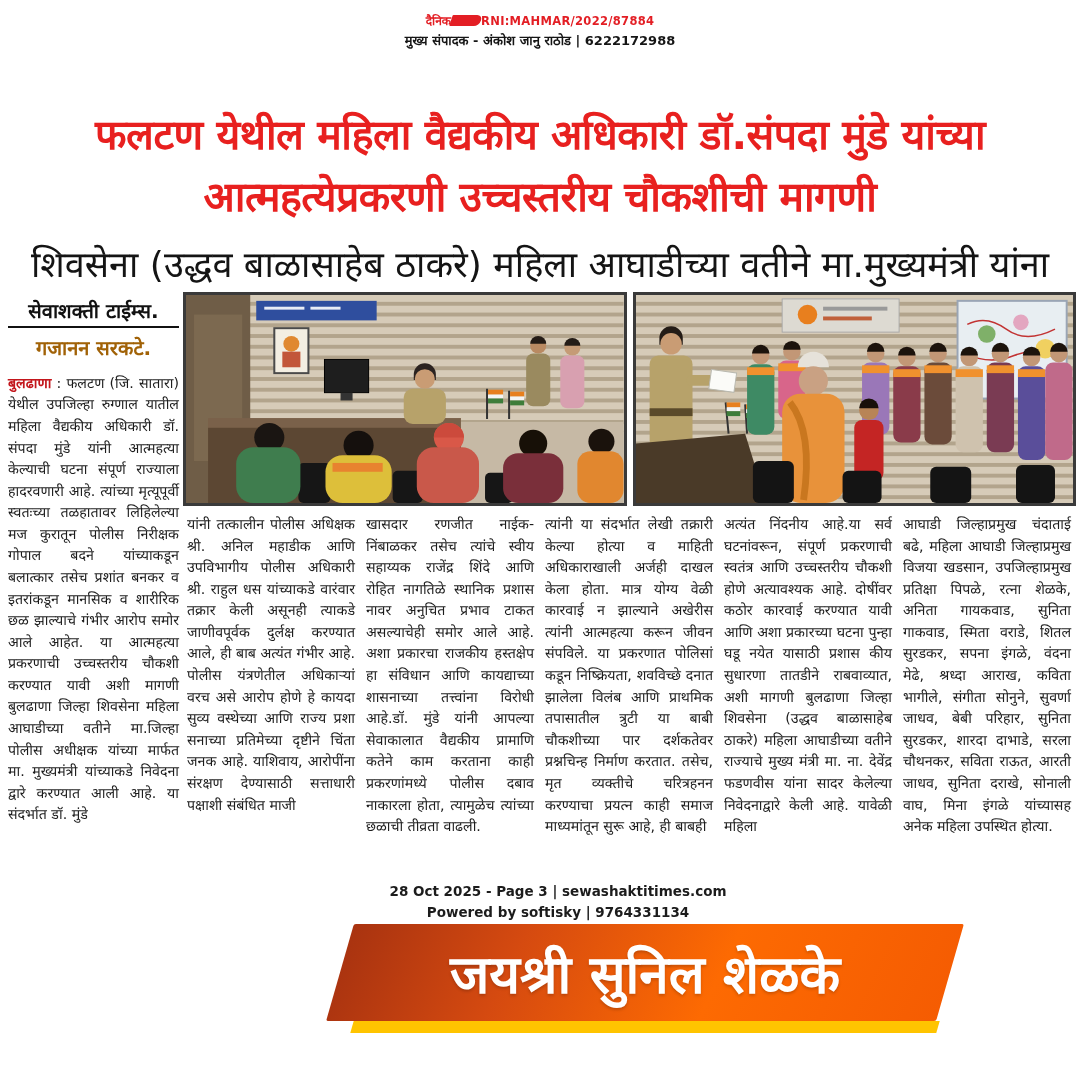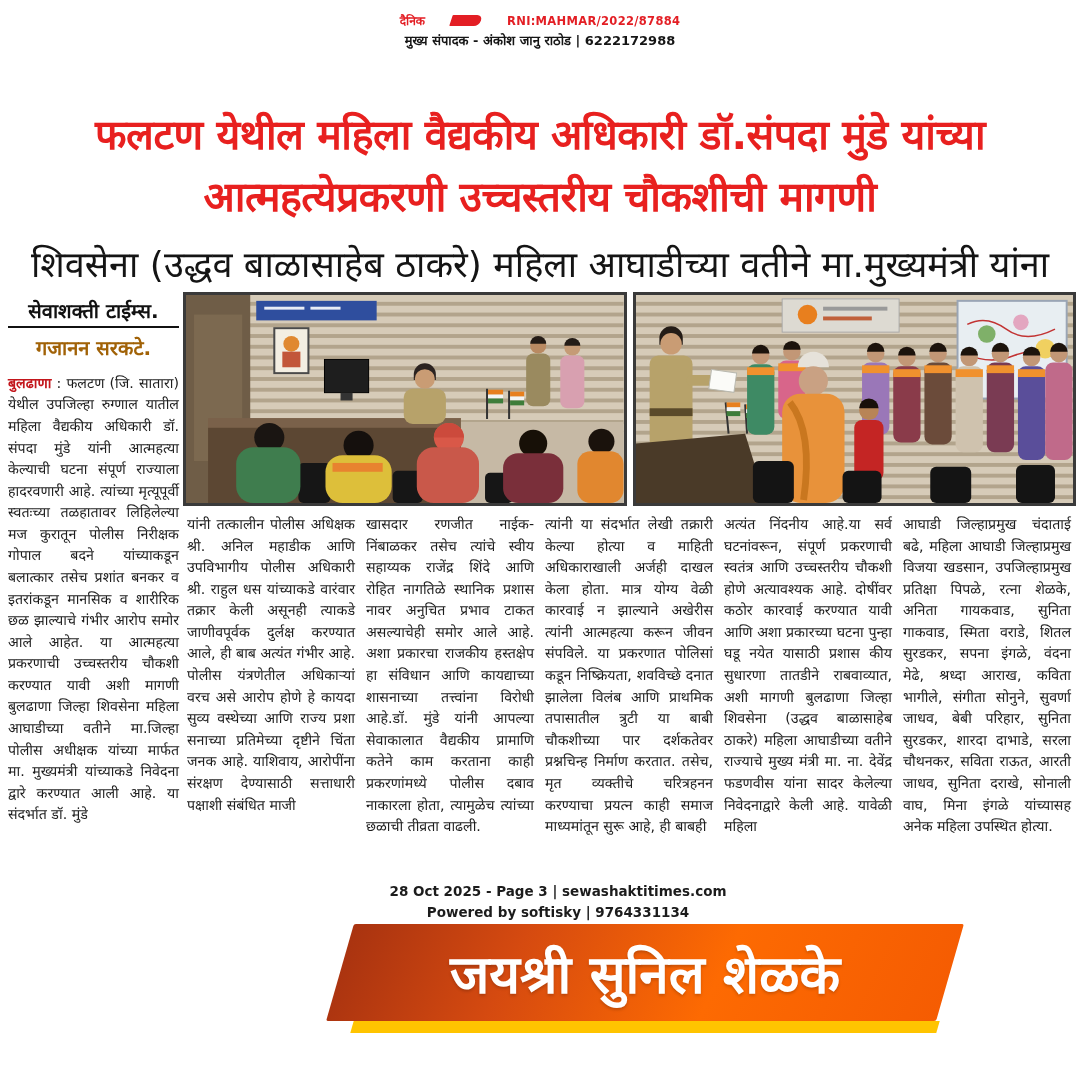--- a/index.html
+++ b/index.html
@@ -3,21 +3,21 @@
 <meta charset="utf-8">
 <style>
   * { margin:0; padding:0; box-sizing:border-box; }
   html,body { width:1080px; height:1080px; background:#ffffff; }
   body { font-family:"DejaVu Sans","Liberation Sans",sans-serif; position:relative; overflow:hidden; color:#1d1d1d; }
 
   .page { position:absolute; inset:0; background:#fff; }
 
   
   .masthead { position:absolute; top:12px; left:0; width:100%; text-align:center; }
-  .mast-row1 { display:flex; justify-content:center; align-items:center; gap:26px; }
+  .mast-row1 { display:flex; justify-content:center; align-items:center; gap:0; }
   .daily-label { color:#e31e24; font-weight:bold; font-size:12px; }
   .swoosh { display:inline-block; width:30px; height:11px; background:#e31e24; border-radius:2px 14px 14px 2px; transform:skewX(-18deg); }
   .rni { color:#e31e24; font-weight:bold; font-size:11.5px; letter-spacing:.3px; }
   .mast-title { color:#e31e24; font-weight:900; font-size:52px; line-height:1.02; margin-top:1px; letter-spacing:-1px; }
   .mast-editor { color:#151515; font-weight:bold; font-size:13px; margin-top:2px; }
 
   
   .headline { position:absolute; top:104px; left:0; width:100%; padding:0 14px; text-align:center;
               color:#e8201f; font-weight:900; font-size:41px; line-height:1.52; letter-spacing:-.5px; }
   .subheadline { position:absolute; top:236px; left:0; width:100%; text-align:center;

